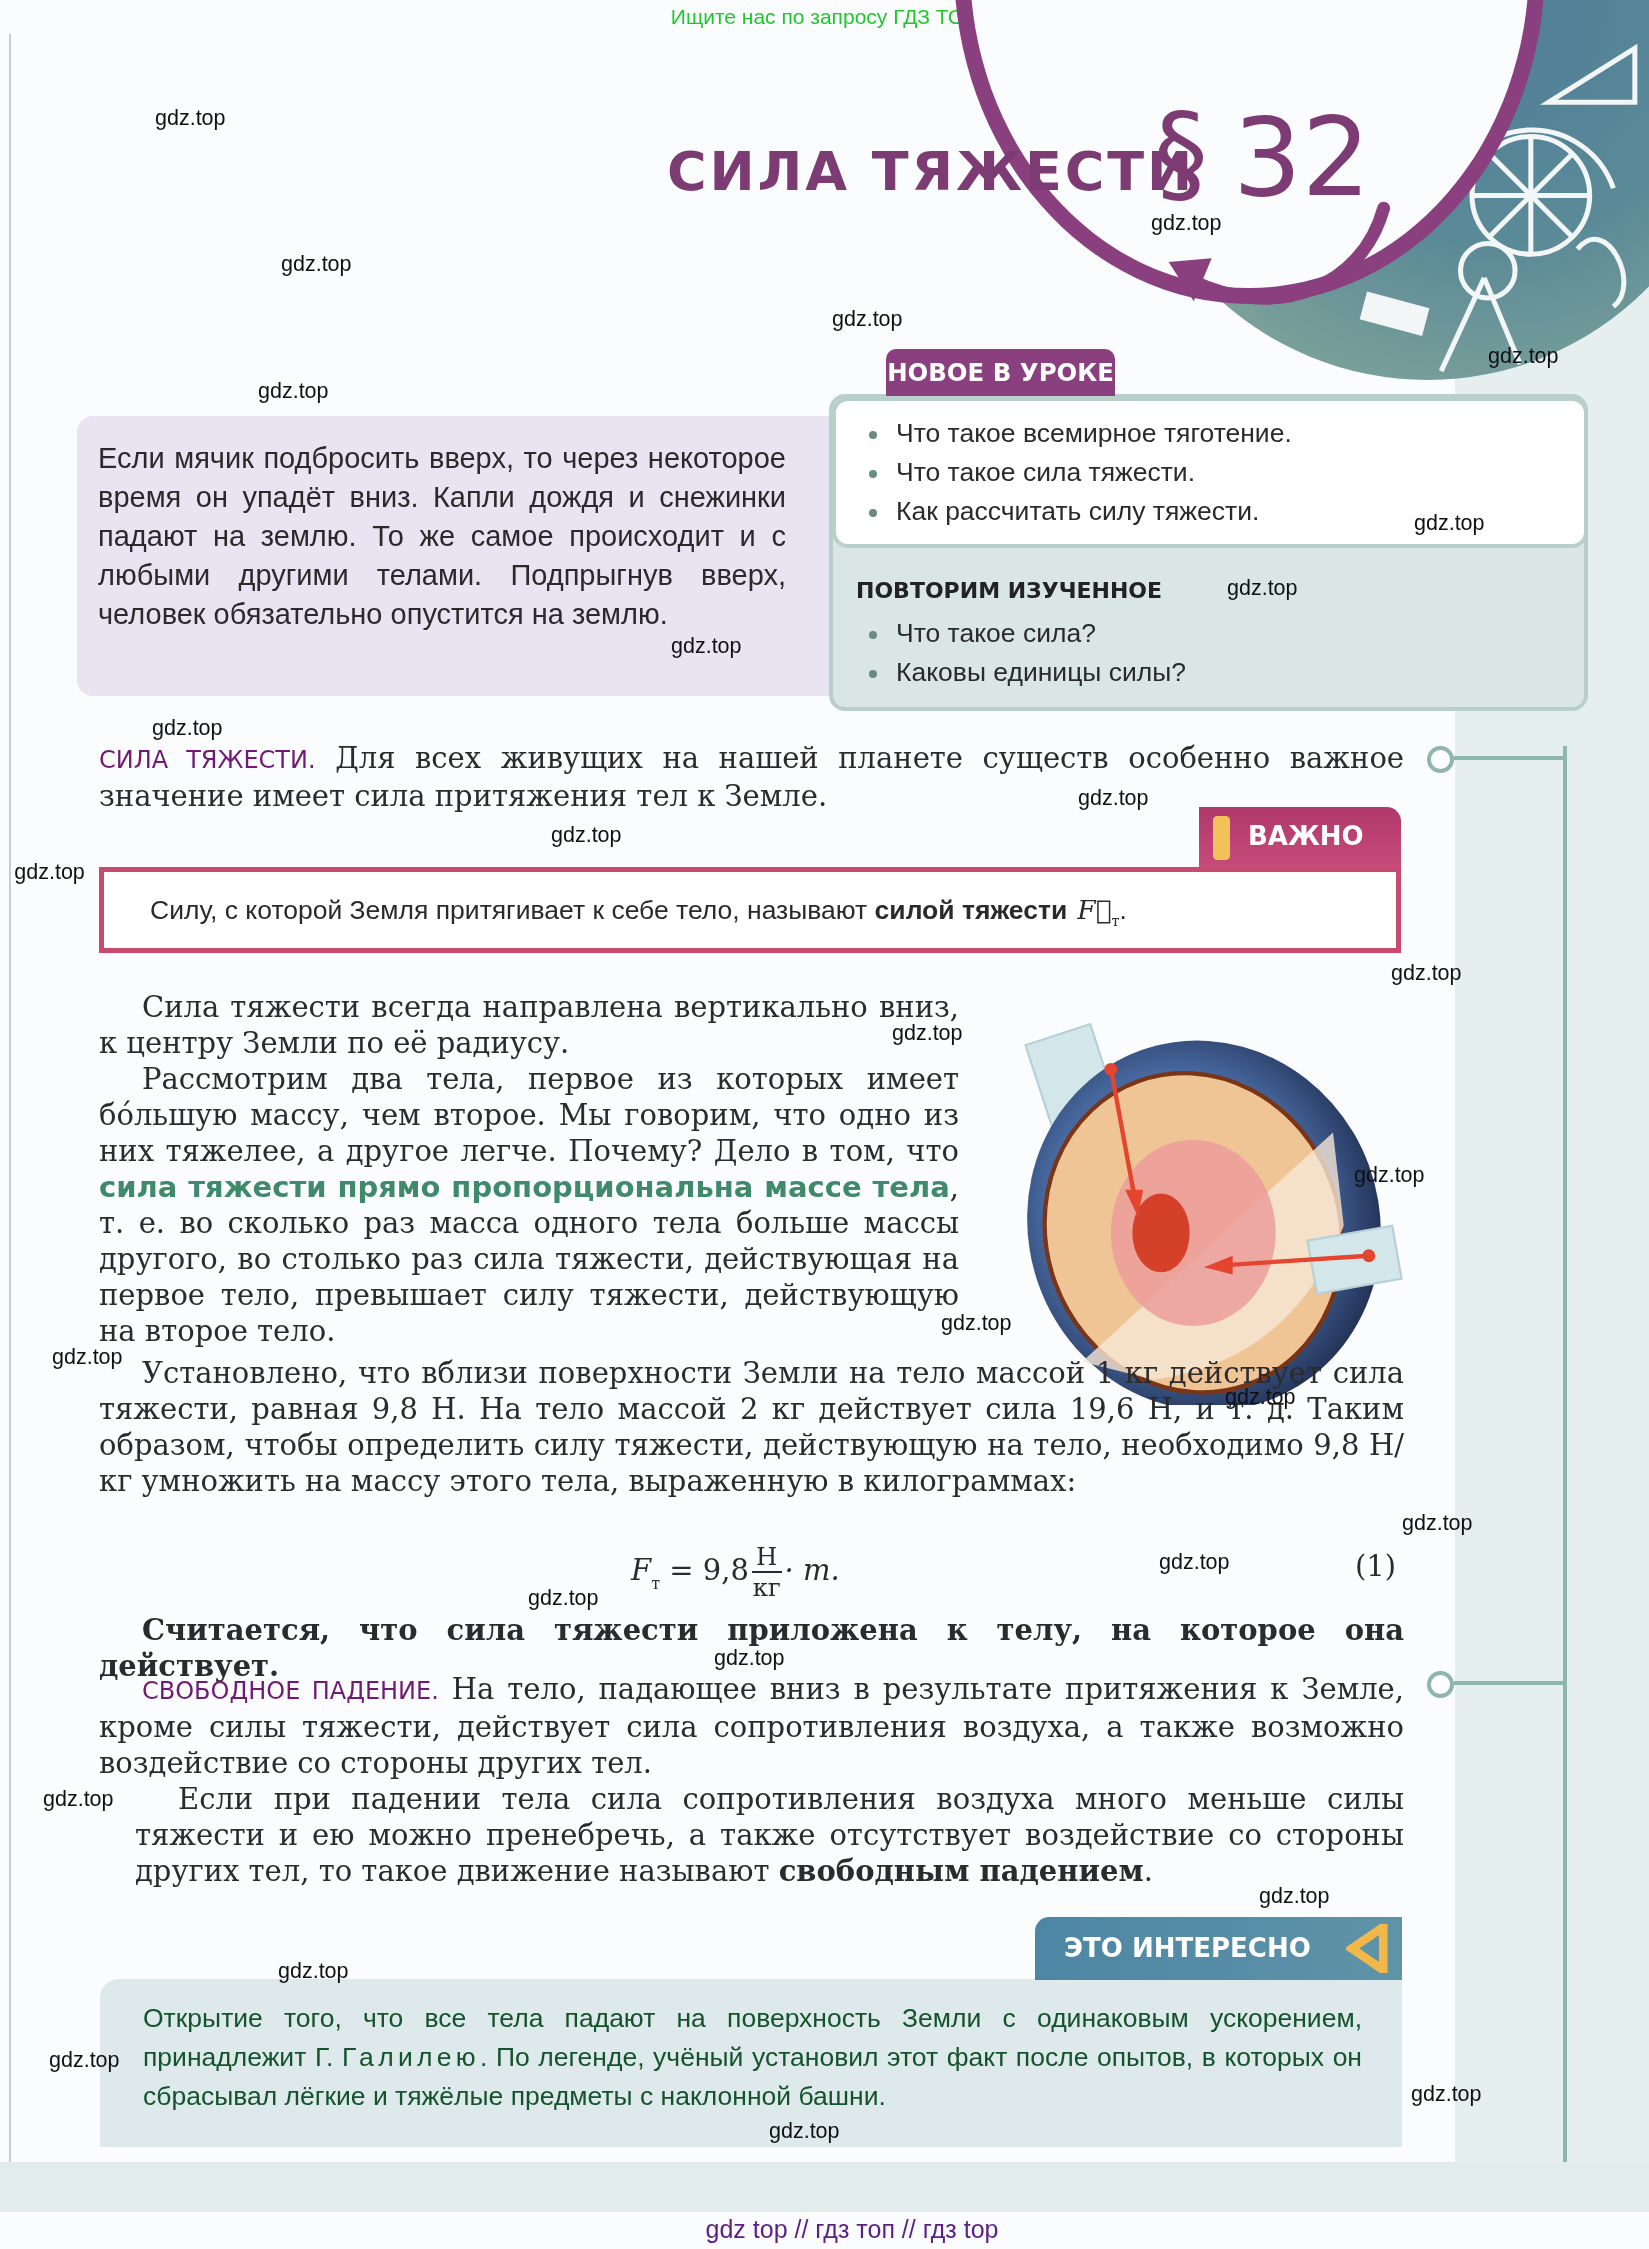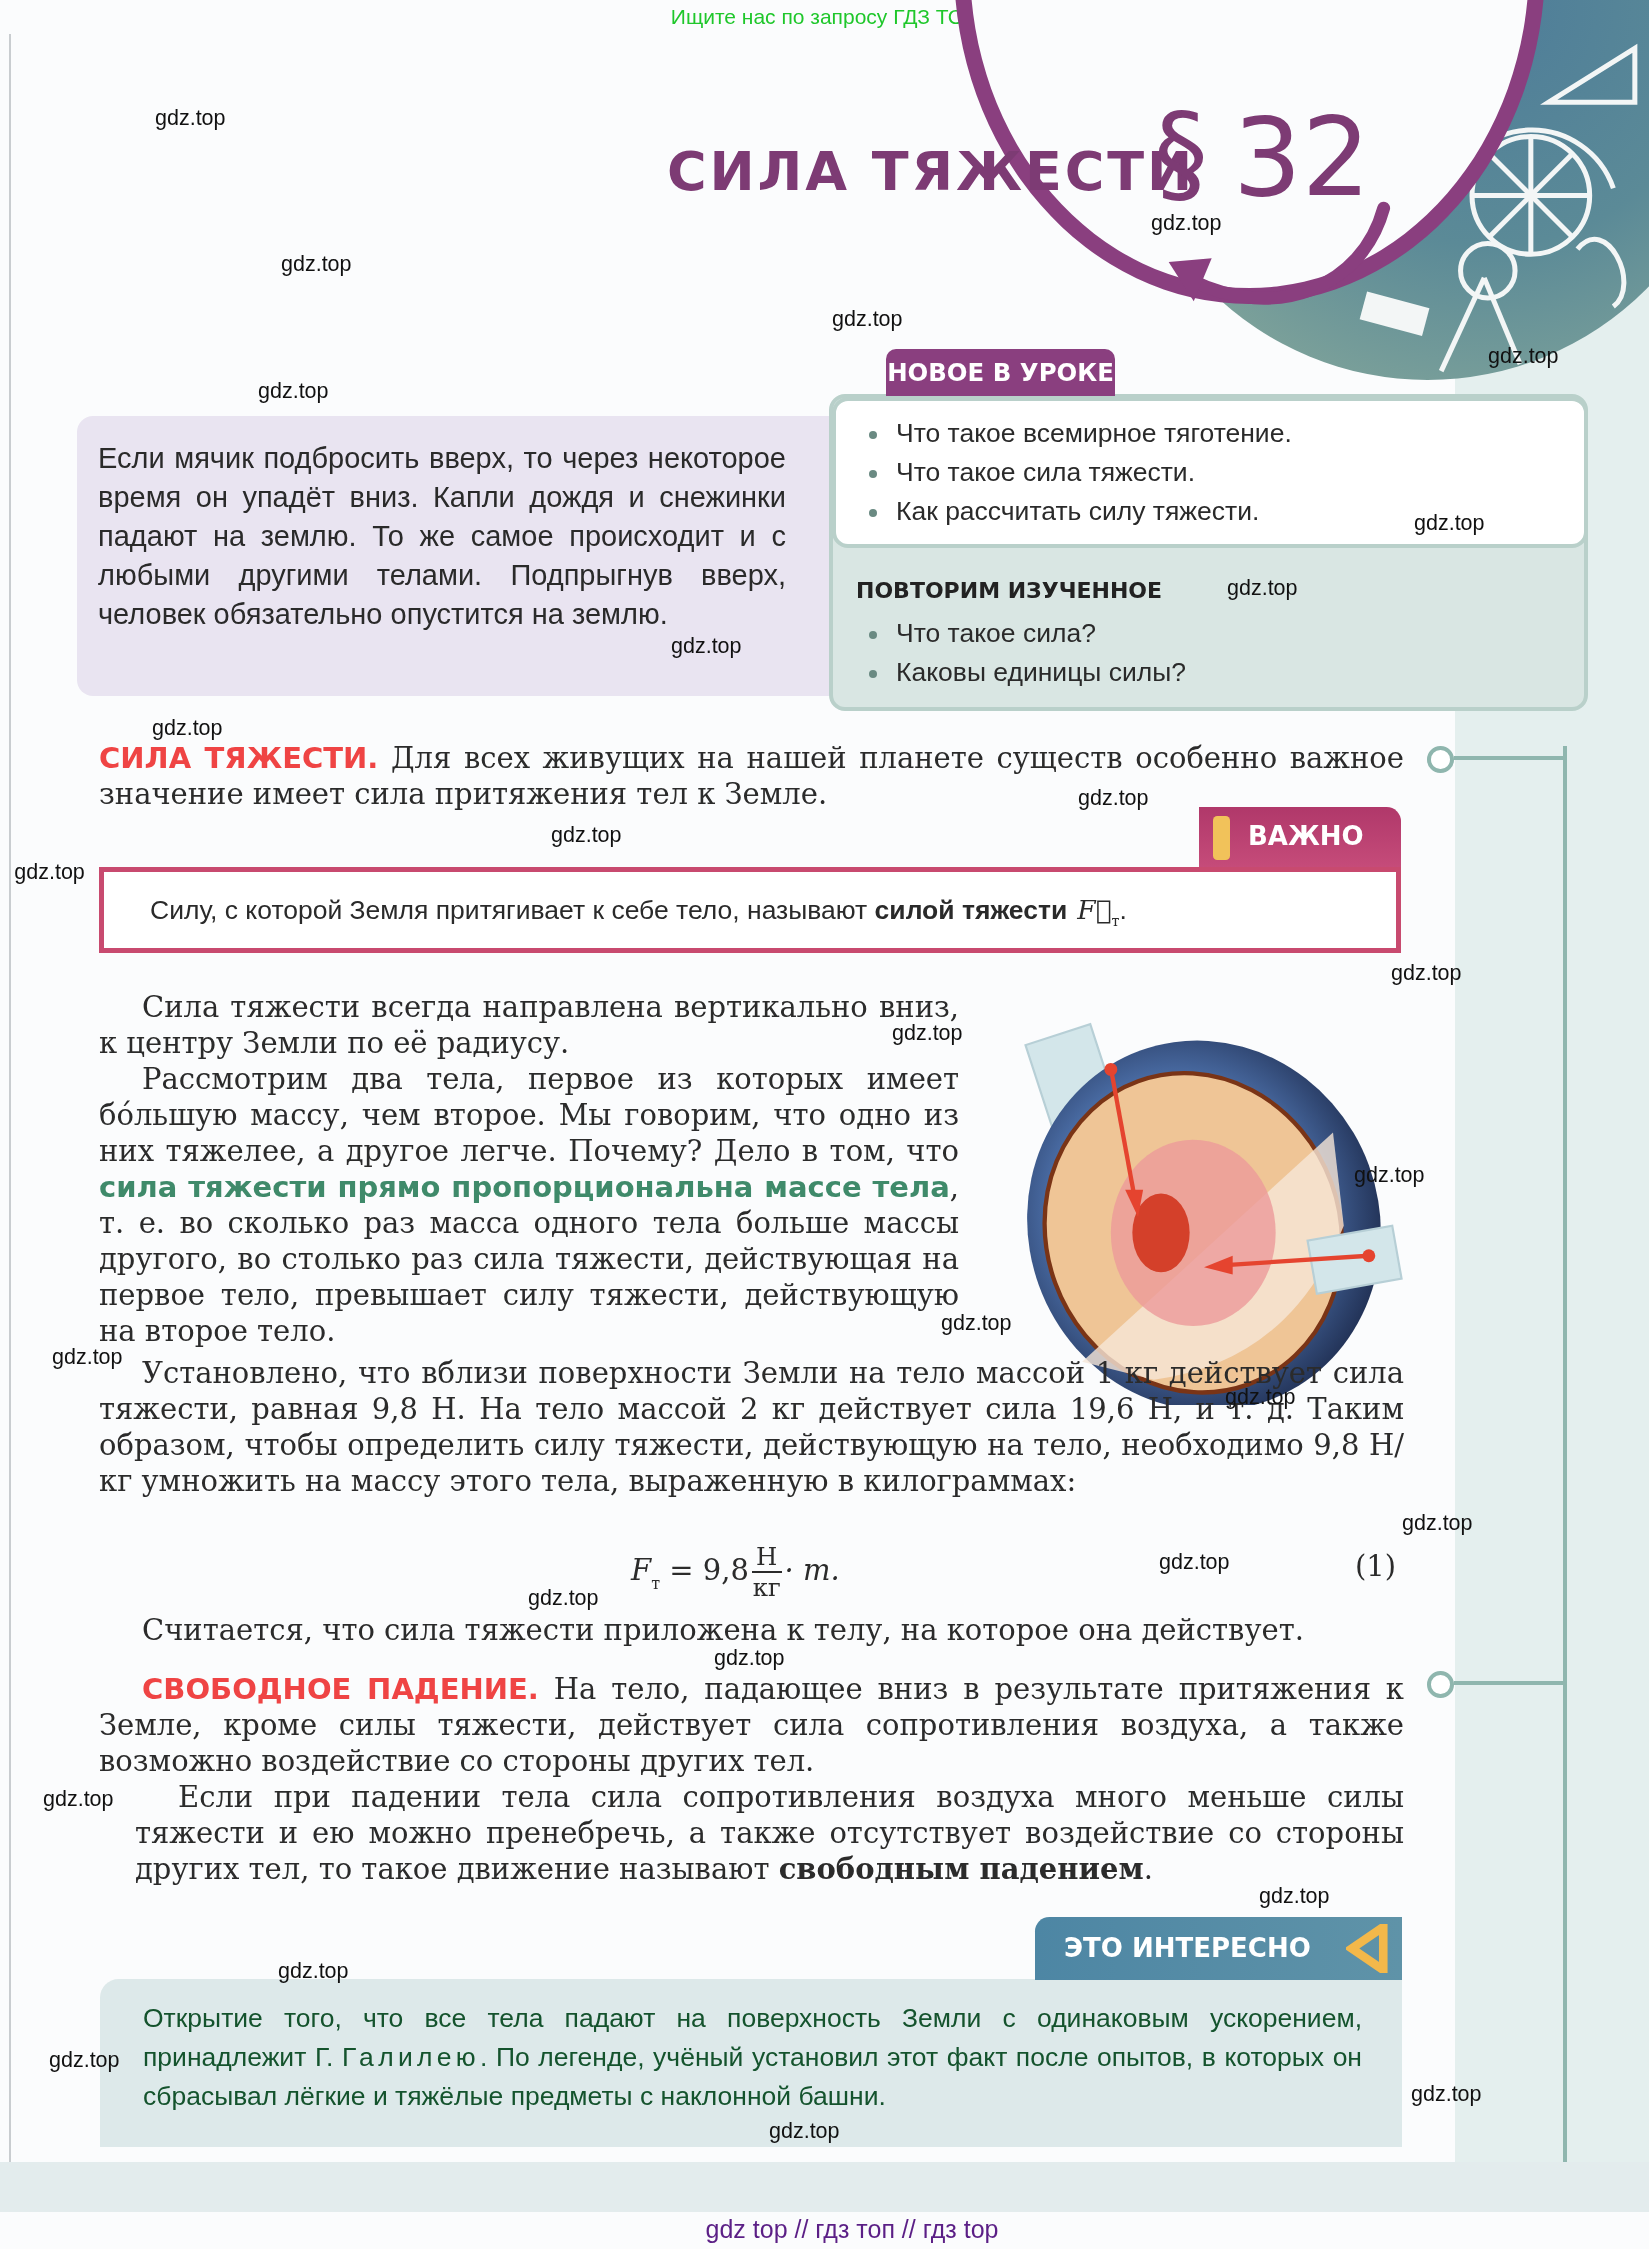--- a/index.html
+++ b/index.html
@@ -70,21 +70,21 @@
   .list li::before { content: ""; position: absolute; left: 8.6px; top: 16.5px; width: 8.6px; height: 8.6px; border-radius: 50%; background: #6a8a82; }
   .new-list { left: 860px; top: 414px; }
   .review-title { left: 856px; top: 578px; font-family: "DejaVu Sans", sans-serif; font-weight: bold; font-size: 22px; color: #222; }
   .review-list { left: 860px; top: 614px; }
 
   
   .para {
     font-family: "DejaVu Serif", serif; font-size: 29px; line-height: 36px; color: #2b2b2b;
     text-align: justify;
   }
-  .sec-head { font-family: "DejaVu Sans", sans-serif; font-weight: bold; color: #ef4444; font-size: 29px; }
+  .sec-head { font-family: "DejaVu Sans", sans-serif; font-weight: normal; color: #701a75; font-size: 24px; }
   .p1 { left: 99px; top: 740px; width: 1305px; }
   .node { width: 18.6px; height: 18.6px; border-radius: 50%; border: 4.3px solid #8fb6ae; background: #fff; }
   .node-line { height: 3.6px; background: #8fb6ae; }
 
   .vazhno-tab {
     left: 1199px; top: 807px; width: 202px; height: 62px; background: linear-gradient(180deg,#b0386a,#c64c7a);
     border-radius: 0 14.3px 0 0; color: #fff; font-family: "DejaVu Sans", sans-serif; font-weight: bold; font-size: 26px;
   }
   .vazhno-tab .bar { position: absolute; left: 14.3px; top: 8.6px; width: 17px; height: 44px; background: #f1c25a; border-radius: 4.3px; }
   .vazhno-tab .lbl { position: absolute; left: 49px; top: 14.3px; }
@@ -236,21 +236,21 @@
 <div class="abs para p3">
   <div style="text-indent:43px;margin-top:7px;">Установлено, что вблизи поверхности Земли на тело массой 1 кг действует сила тяжести, равная 9,8 Н. На тело массой 2 кг действует сила 19,6 Н, и т. д. Таким образом, чтобы определить силу тяжести, действующую на тело, необходимо 9,8 Н/кг умножить на массу этого тела, выраженную в килограммах:</div>
 </div>
 
 <div class="abs formula">
   <i>F</i><span style="font-size:16px; vertical-align:-8.6px;">т</span><span> = 9,8</span><span class="frac"><span class="num">Н</span><span>кг</span></span><i>· m.</i>
 </div>
 <div class="abs formula-num">(1)</div>
 
 <div class="abs para p4">
-  <div style="text-indent:43px;">Считается, что сила тяжести приложена к телу, на которое она действует.</div>
+  <div style="text-indent:43px;font-weight:bold;">Считается, что сила тяжести приложена к телу, на которое она действует.</div>
 </div>
 
 <div class="abs node" style="left:1427px; top:1671px;"></div>
 <div class="abs node-line" style="left:1454px; top:1681px; width:109px;"></div>
 
 <div class="abs para p5" style="top:1671px;">
   <div style="text-indent:43px;"><span class="sec-head">СВОБОДНОЕ ПАДЕНИЕ.</span><span> На тело, падающее вниз в результате притяже­ния к Земле, кроме силы тяжести, действует сила сопротивления воздуха, а также возможно воздействие со стороны других тел.</span></div>
   <div style="text-indent:43px;margin-left:36px;"><span>Если при падении тела сила сопротивления воздуха много меньше силы тяжести и ею можно пренебречь, а также отсутствует воздействие со сторо­ны других тел, то такое движение называют </span><b>свободным падением</b><span>.</span></div>
 </div>
 

